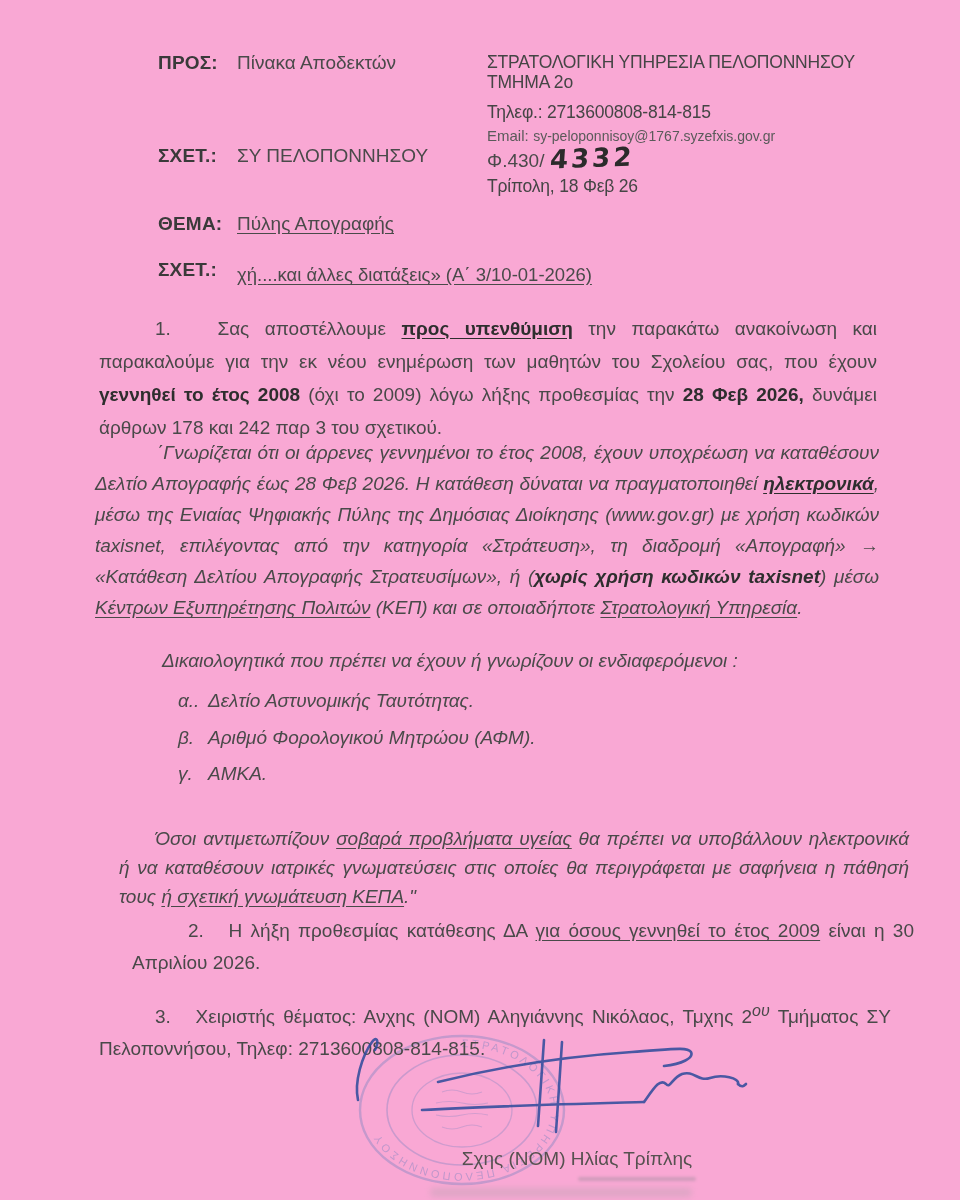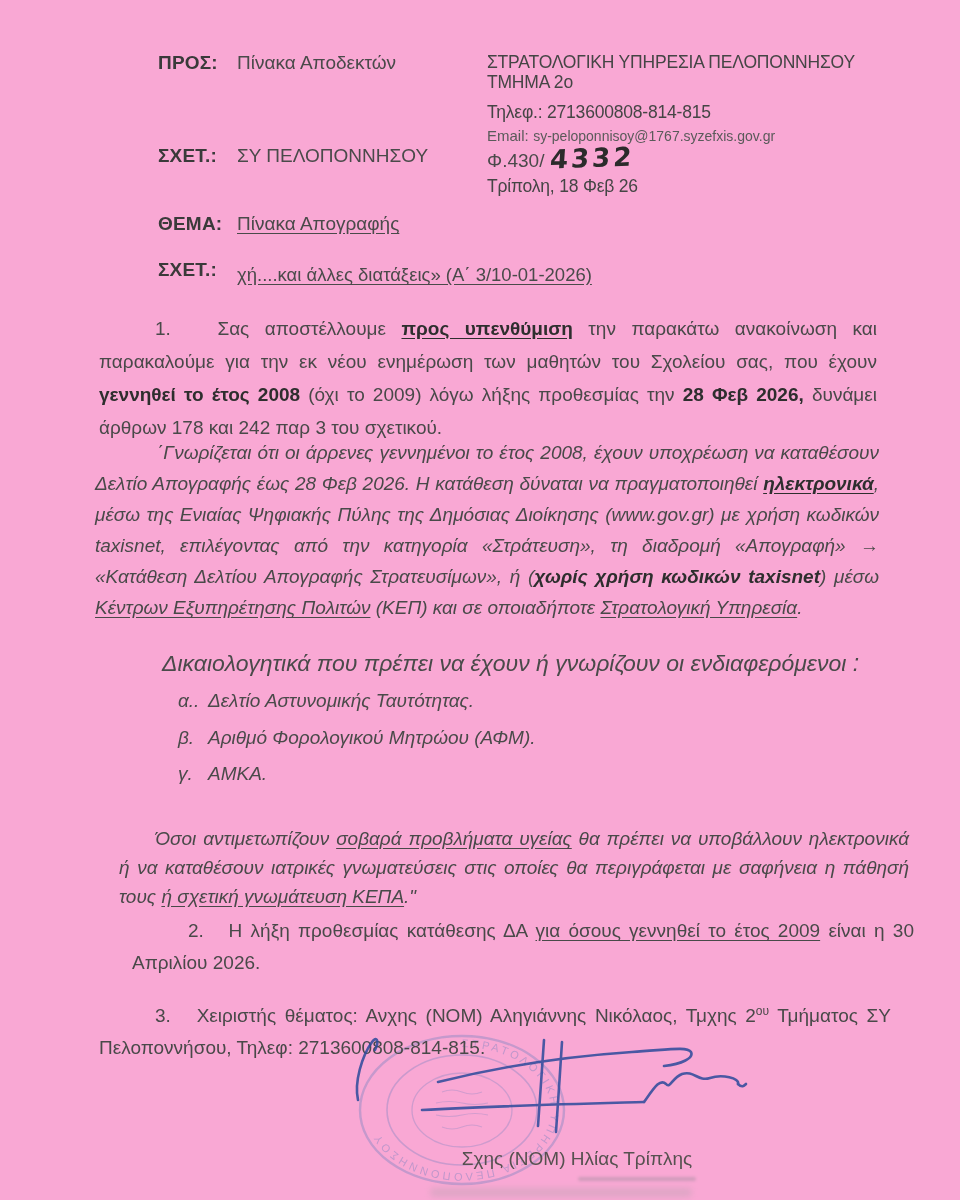--- a/index.html
+++ b/index.html
@@ -10,21 +10,21 @@
   .doc{position:absolute;inset:0;filter:blur(0.3px);}
   .abs{position:absolute;}
   .lbl{font-weight:bold;font-size:19px;color:#3a3a3a;letter-spacing:.2px;}
   .val{font-size:19px;color:#4a4a4a;}
   .org{font-size:17.5px;color:#454545;letter-spacing:-0.2px;}
   .small{font-size:14px;color:#5a5a5a;}
   .body{font-size:19px;text-align:justify;color:#494949;}
   .u{text-decoration:underline;text-underline-offset:3px;}
   .b{font-weight:bold;color:#2e2e2e;}
   .i{font-style:italic;}
-  .sup{font-size:12px;vertical-align:super;}
+  .sup{font-size:16px;vertical-align:super;font-style:italic;}
   .hand{
     display:inline-block;font-size:26px;font-weight:600;color:#2b2b2b;
     transform:rotate(-2deg) skewX(-6deg);letter-spacing:3px;margin-left:6px;
     font-family:"DejaVu Sans",sans-serif;
   }
   .docrow{position:absolute;left:178px;font-style:italic;font-size:19px;color:#4a4a4a;}
   .docrow .idx{display:inline-block;width:30px;}
   .sigblock{position:absolute;left:422px;top:1128px;width:310px;text-align:center;
     font-size:19px;color:#565150;line-height:24px;z-index:4;margin-top:19px;}
   .smear{position:absolute;border-radius:4px;}
@@ -47,36 +47,36 @@
     <div class="abs" style="left:487px;top:127px">
       <span class="small" style="font-size:15px;">Email:</span>
       <span class="small">sy-peloponnisoy@1767.syzefxis.gov.gr</span>
     </div>
     <div class="abs" style="left:487px;top:143px">
       <span class="val" style="font-size:19px;">Φ.430/</span><span class="hand">4332</span>
     </div>
     <div class="abs org" style="left:487px;top:176px">Τρίπολη, 18 Φεβ 26</div>
 
     <div class="abs lbl" style="left:158px;top:213px">ΘΕΜΑ:</div>
-    <div class="abs val u" style="left:237px;top:213px">Πίνακα Απογραφής</div>
+    <div class="abs val u" style="left:237px;top:213px">Πύλης Απογραφής</div>
 
     <div class="abs lbl" style="left:158px;top:259px">ΣΧΕΤ.:</div>
     <div class="abs" style="left:237px;top:259px;width:618px;font-size:18.5px;line-height:31px;color:#4a4a4a;">
       <div class="u">χή....και άλλες διατάξεις» (Α΄ 3/10-01-2026)</div>
     </div>
 
     <div class="abs body" style="left:99px;top:312px;width:778px;line-height:33px;text-indent:56px;">
       <span>1.&nbsp;&nbsp;&nbsp;Σας αποστέλλουμε </span><span class="b u">προς υπενθύμιση</span><span> την παρακάτω ανακοίνωση και παρακαλούμε για την εκ νέου ενημέρωση των μαθητών του Σχολείου σας, που έχουν </span><span class="b">γεννηθεί το έτος 2008</span><span> (όχι το 2009) λόγω λήξης προθεσμίας την </span><span class="b">28 Φεβ 2026,</span><span> δυνάμει άρθρων 178 και 242 παρ 3 του σχετικού.</span>
     </div>
 
     <div class="abs body i" style="left:95px;top:437px;width:784px;line-height:31px;text-indent:62px;">
       <span>΄Γνωρίζεται ότι οι άρρενες γεννημένοι το έτος 2008, έχουν υποχρέωση να καταθέσουν Δελτίο Απογραφής έως 28 Φεβ 2026. Η κατάθεση δύναται να πραγματοποιηθεί </span><span class="b u">ηλεκτρονικά</span><span>, μέσω της Ενιαίας Ψηφιακής Πύλης της Δημόσιας Διοίκησης (www.gov.gr) με χρήση κωδικών taxisnet, επιλέγοντας από την κατηγορία «Στράτευση», τη διαδρομή «Απογραφή» → «Κατάθεση Δελτίου Απογραφής Στρατευσίμων», ή (</span><span class="b">χωρίς χρήση κωδικών taxisnet</span><span>) μέσω </span><span class="u">Κέντρων Εξυπηρέτησης Πολιτών</span><span> (ΚΕΠ) και σε οποιαδήποτε </span><span class="u">Στρατολογική Υπηρεσία</span><span>.</span>
     </div>
 
-    <div class="abs i" style="left:162px;top:650px;font-size:23px;color:#4a4a4a;">Δικαιολογητικά που πρέπει να έχουν ή γνωρίζουν οι ενδιαφερόμενοι :</div>
+    <div class="abs i" style="left:162px;top:650px;font-size:19px;color:#4a4a4a;">Δικαιολογητικά που πρέπει να έχουν ή γνωρίζουν οι ενδιαφερόμενοι :</div>
 
     <div class="docrow" style="top:690px">
       <span class="idx">α..</span><span>Δελτίο Αστυνομικής Ταυτότητας.</span>
     </div>
     <div class="docrow" style="top:727px">
       <span class="idx">β.</span><span>Αριθμό Φορολογικού Μητρώου (ΑΦΜ).</span>
     </div>
     <div class="docrow" style="top:763px">
       <span class="idx">γ.</span><span>ΑΜΚΑ.</span>
     </div>

